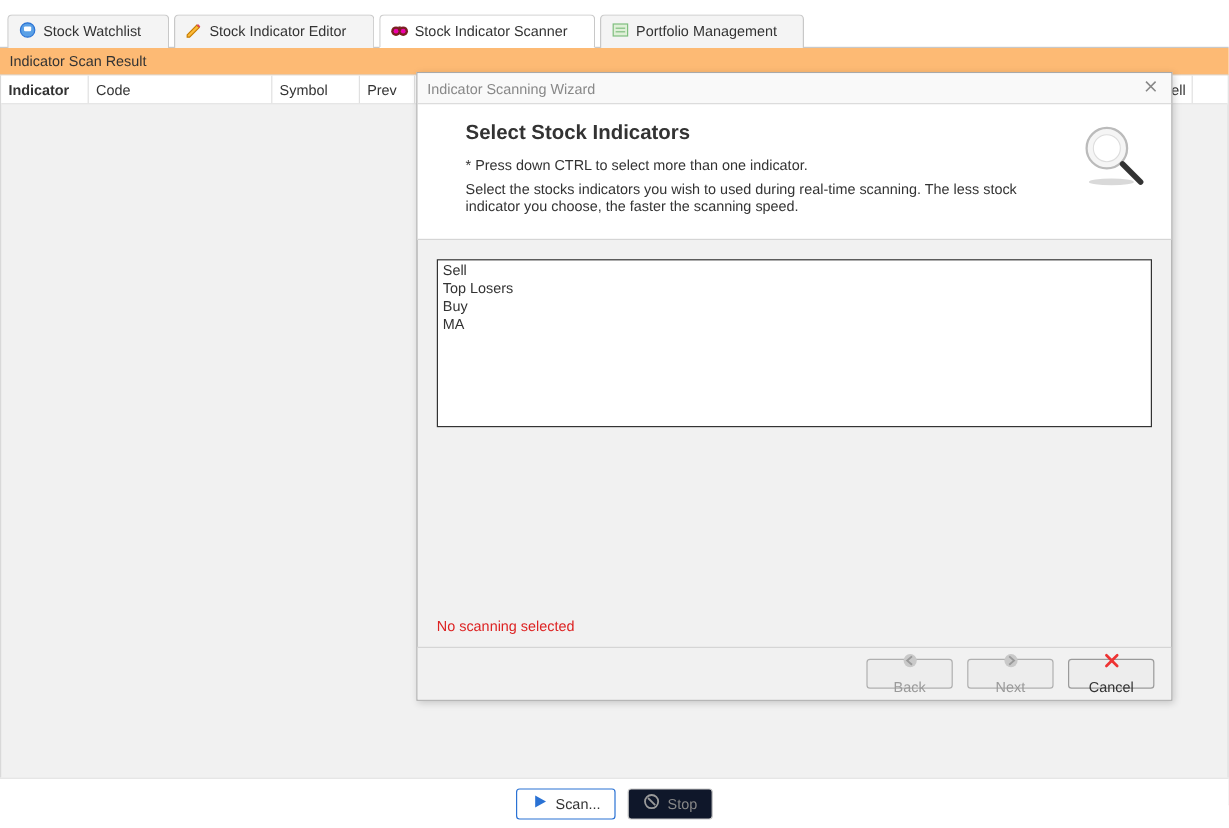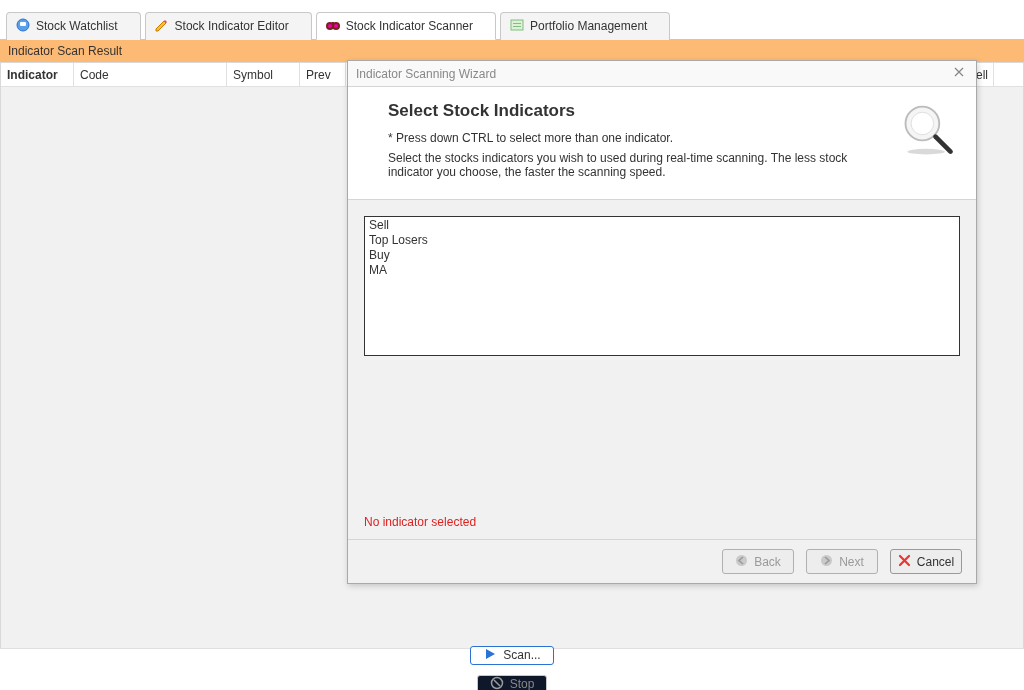--- a/index.html
+++ b/index.html
@@ -81,21 +81,20 @@
   .bottom-bar {
     position: absolute;
     left: 0; right: 0; bottom: 0;
     height: 42px;
     display:flex;
     align-items:center;
     justify-content:center;
     gap:10px;
     background:#ffffff;
     border-top:1px solid #e0e0e0;
-    flex-direction:column;
   }
   .btn {
     display:flex;
     align-items:center;
     justify-content:center;
     gap:6px;
     height:26px;
     padding: 0 12px;
     border:1px solid #8a8a8a;
     background:#eaeaea;
@@ -181,20 +180,21 @@
     background:#f1f1f1;
   }
   .dbtn {
     display:flex; align-items:center; justify-content:center; gap:6px;
     height:25px; width:72px;
     border:1px solid #b0b0b0;
     background:#ededed;
     border-radius:3px;
     color:#9a9a9a;
     cursor:default;
+    flex-direction:column;
   }
   .dbtn.enabled { color:#333; cursor:pointer; border-color:#9a9a9a;}
   .dbtn svg{width:13px;height:13px;}
 </style>
 </head>
 <body>
 
 <div class="tabbar">
   <div class="tab">
     <span>
@@ -304,21 +304,21 @@
     </div>
   </div>
 
   <div class="dialog-body">
     <div class="listbox">
       <div class="item">Sell</div>
       <div class="item">Top Losers</div>
       <div class="item">Buy</div>
       <div class="item">MA</div>
     </div>
-    <div class="status-msg">No indicator selected</div>
+    <div class="status-msg">No scanning selected</div>
   </div>
 
   <div class="dialog-footer">
     <div class="dbtn">
       <span>
         <svg viewBox="0 0 13 13">
             <circle cx="6.5" cy="6.5" r="5.5" fill="#c9c9c9"></circle>
             <path d="M8 3 L4 6.5 L8 10" fill="none" stroke="#9a9a9a" stroke-width="1.6"></path>
           </svg>
       </span>

